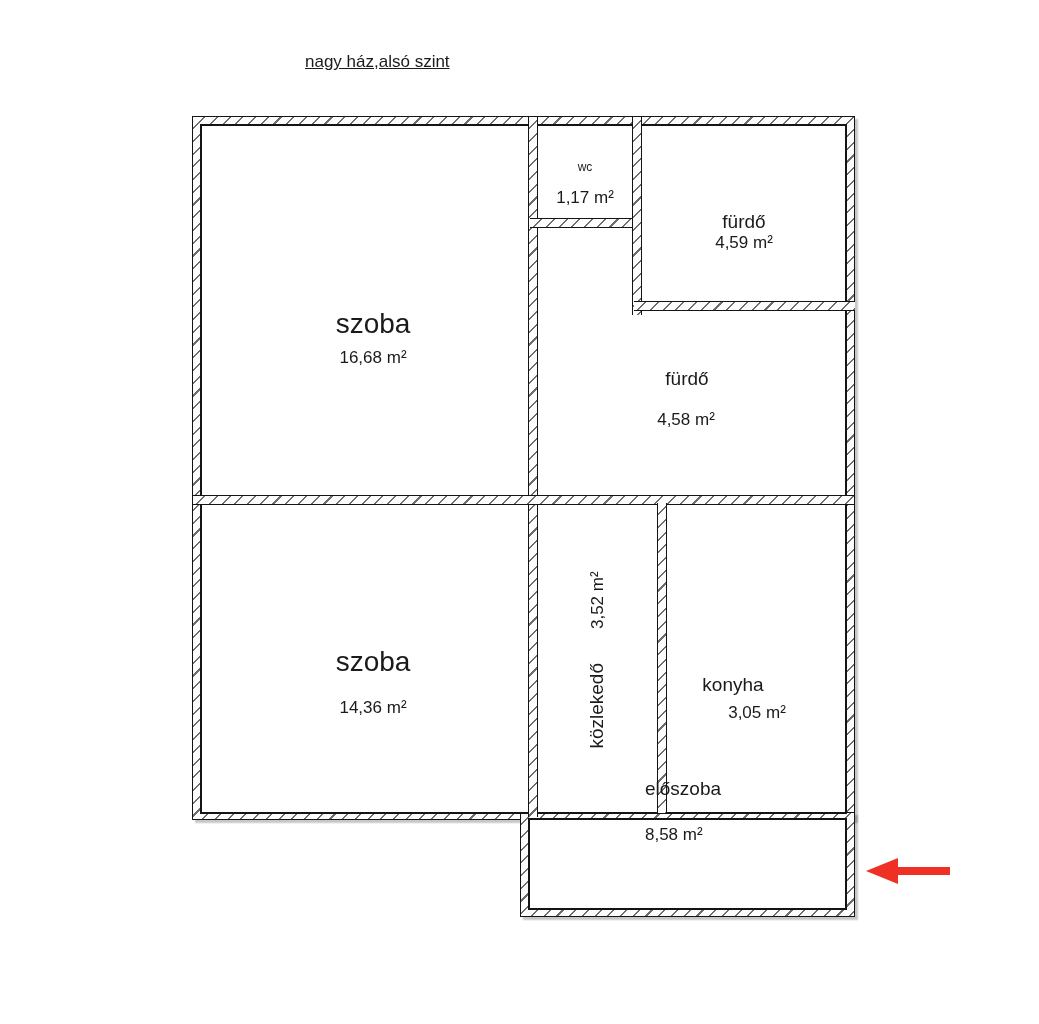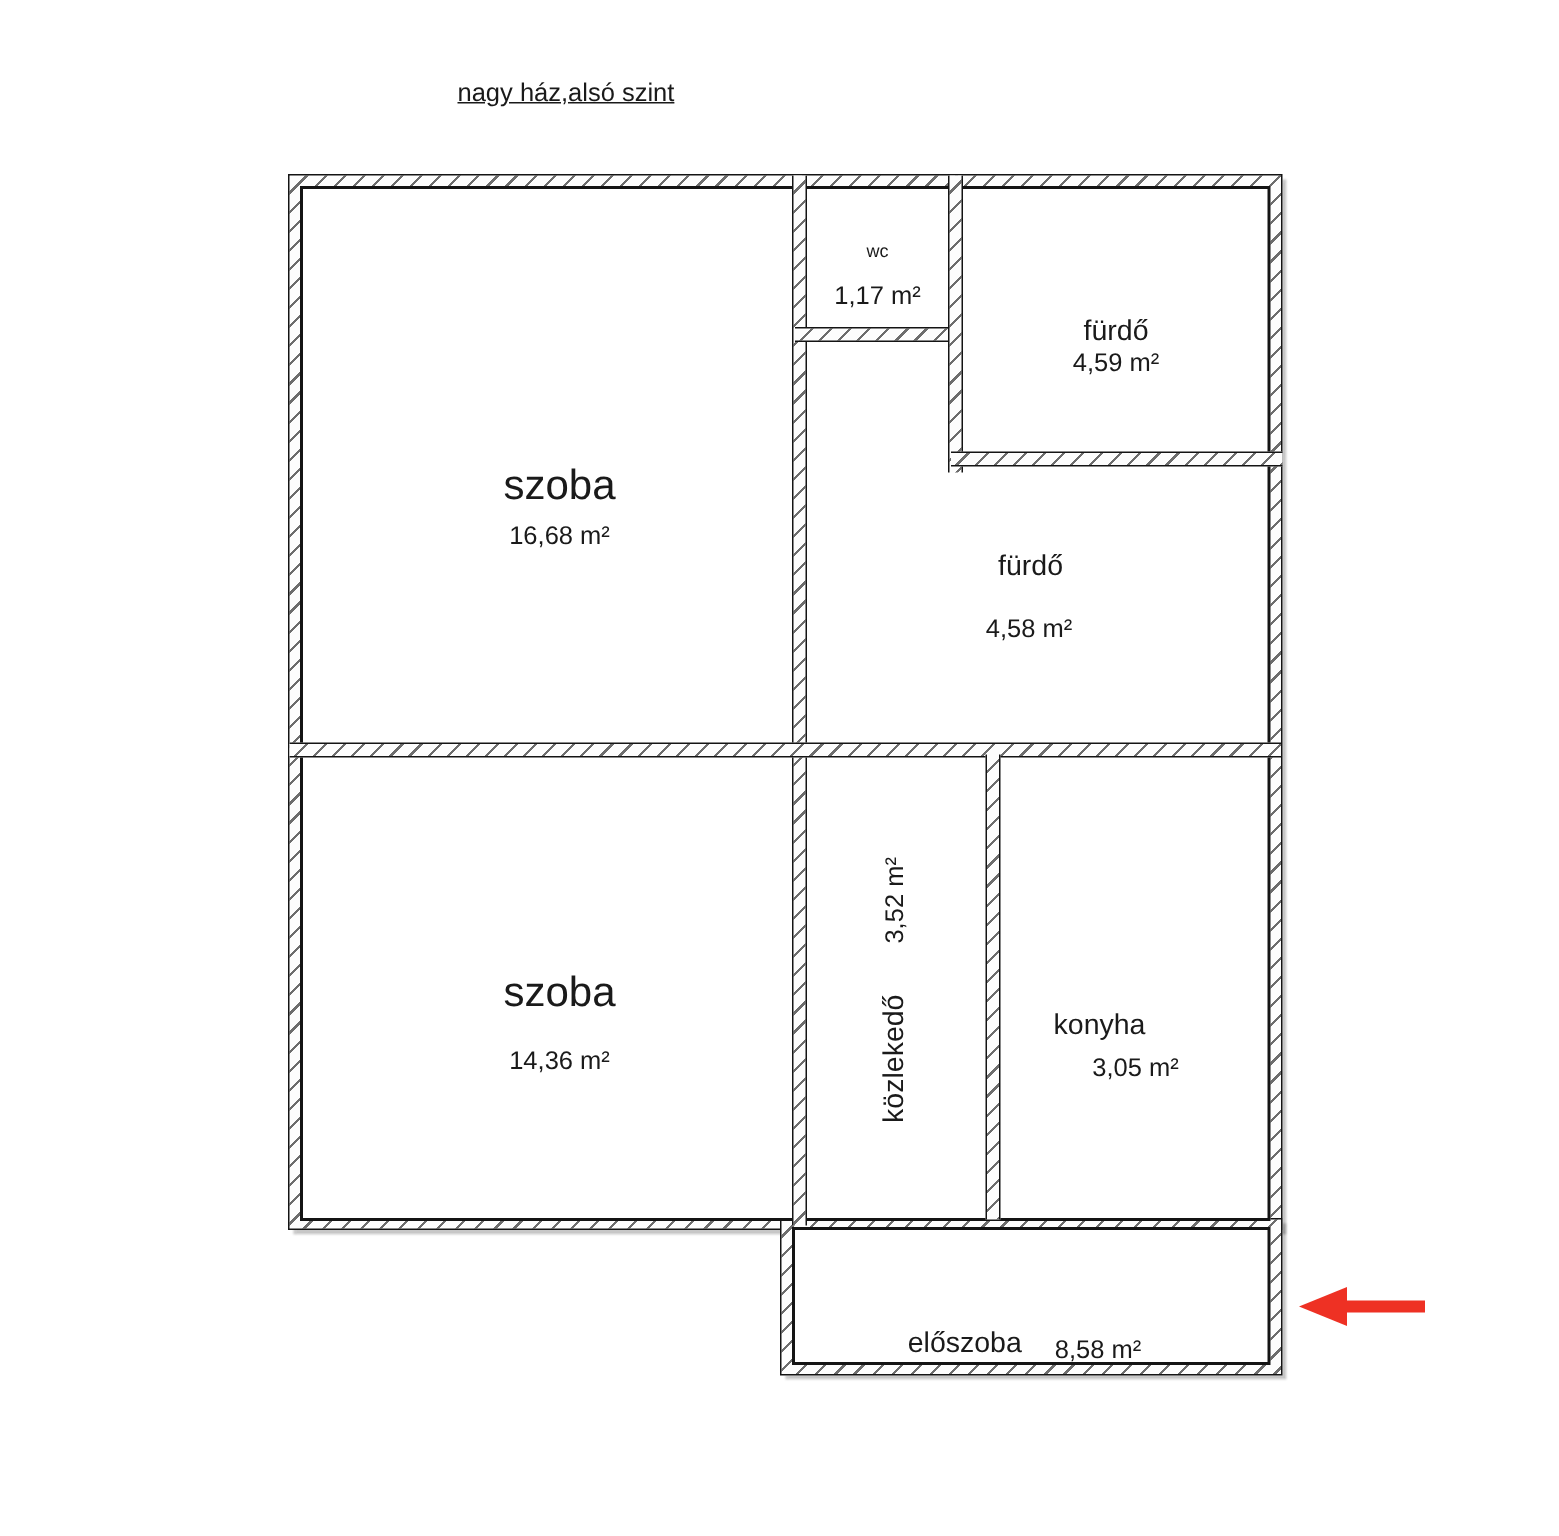--- a/index.html
+++ b/index.html
@@ -83,21 +83,21 @@
     <div class="room-label room-area" style="left:373px;top:708px;">14,36 m²</div>
 
     <div class="rot-label" style="left:597px;top:660px;">
       <span class="room-name">közlekedő</span>
       <span class="room-area">3,52 m²</span>
     </div>
 
     <div class="room-label room-name" style="left:733px;top:668px;margin-top:17px;">konyha</div>
     <div class="room-label room-area" style="left:757px;top:713px;">3,05 m²</div>
 
-    <div class="room-label inline-label" style="left:683px;top:897px;">
+    <div class="room-label inline-label" style="left:683px;top:810px;flex-direction:column;">
       <span class="room-name">előszoba</span>
       <span class="room-area" style="position:relative;top:4px;">8,58 m²</span>
     </div>
 
     <div class="arrow-wrap">
       <div class="arrow-head"></div>
       <div class="arrow-shaft"></div>
     </div>
   </div>
 

